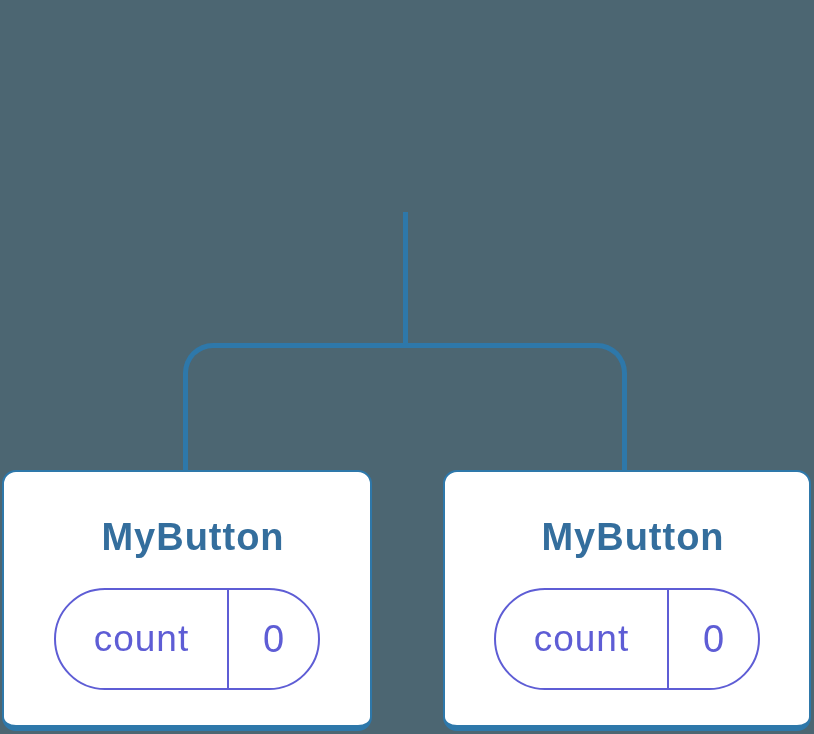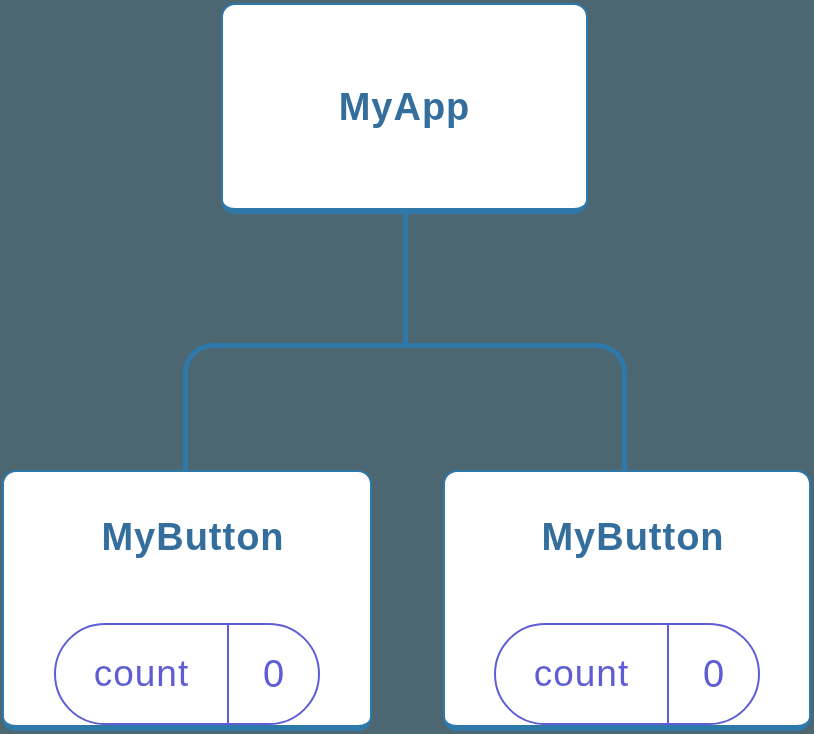--- a/index.html
+++ b/index.html
@@ -57,21 +57,20 @@
   .pill{
     position:absolute;
     top:116px;left:50%;
     transform:translateX(-50%);
     width:266px;height:102px;
     border:2px solid var(--purple);
     border-radius:51px;
     display:flex;
     background:var(--node-bg);
     overflow:hidden;
-    margin-top:35px;
   }
   .pill-key{
     flex:0 0 66%;
     border-right:2px solid var(--purple);
     display:flex;align-items:center;justify-content:center;
     color:var(--purple);
     font-size:37px;
     letter-spacing:1px;
   }
   .pill-val{
@@ -82,23 +81,20 @@
   }
 </style>
 </head>
 <body>
 
 <div class="stage">
 
   <div class="root-stem"></div>
   <div class="bracket"></div>
 
-  <div class="node node-root">
-    <div class="node-title">MyApp</div>
-  </div>
 
   <div class="node node-child left">
     <div class="node-title child-title">MyButton</div>
     <div class="pill">
       <div class="pill-key">count</div>
       <div class="pill-val">0</div>
     </div>
   </div>
 
   <div class="node node-child right">

